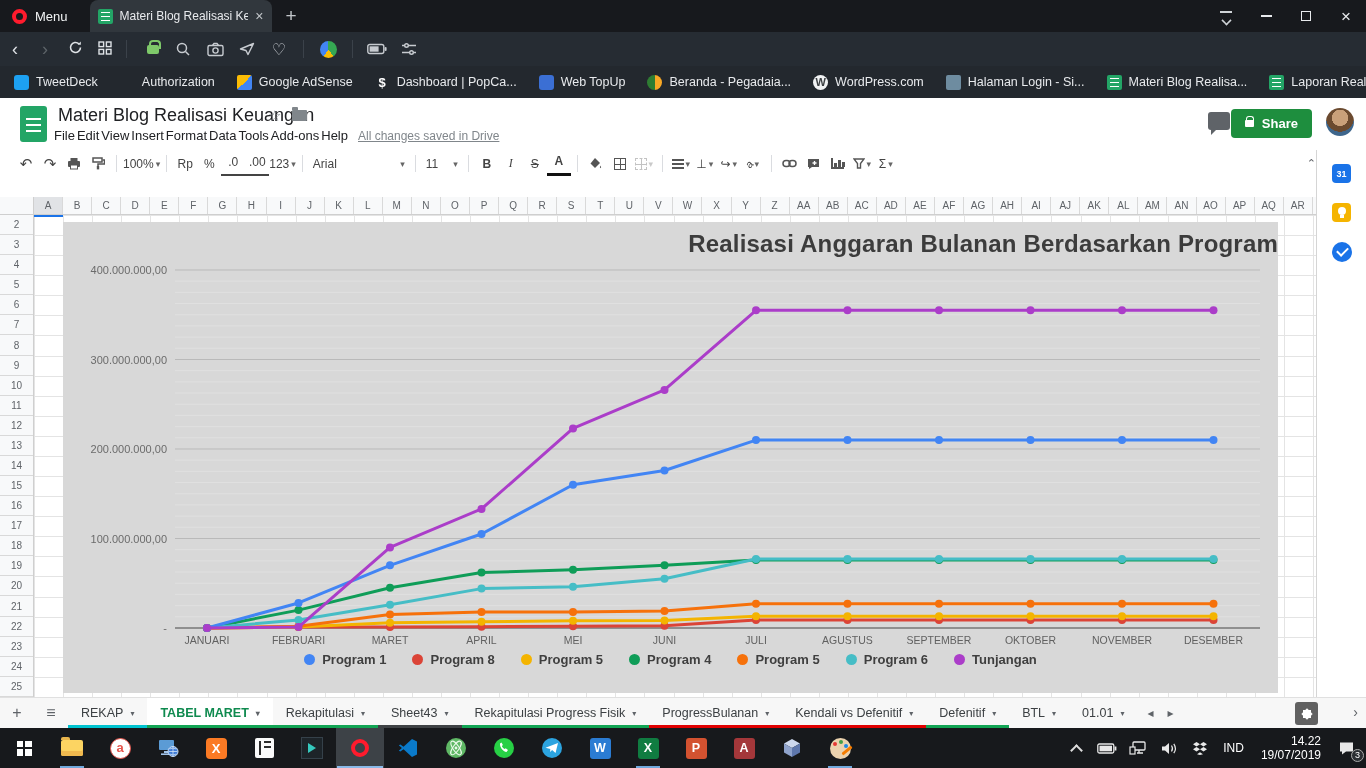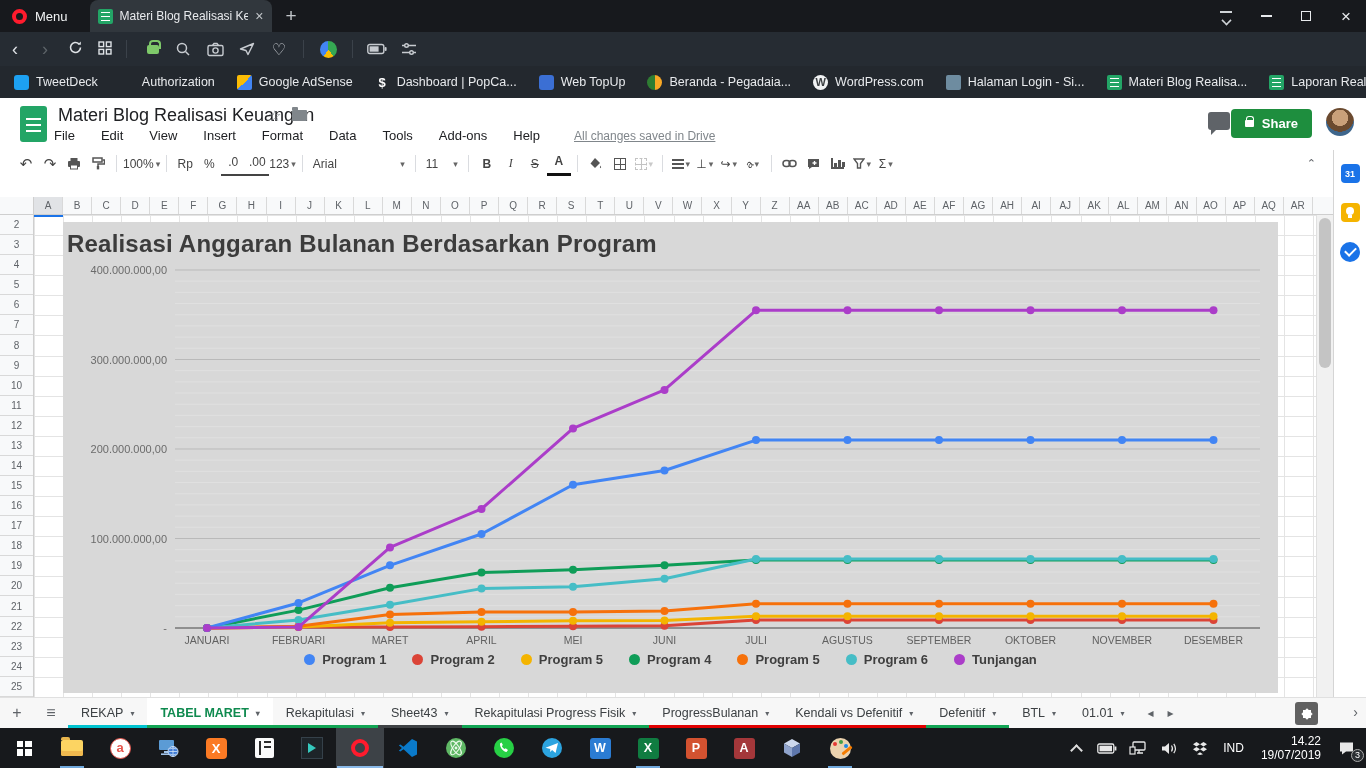--- a/index.html
+++ b/index.html
@@ -56,21 +56,21 @@
   .bm-sheets i{position:absolute;left:3px;top:3px;right:3px;bottom:3px;background:repeating-linear-gradient(to bottom,#fff 0 1.5px,#23A566 1.5px 4px)}
 
   
   #gheader{position:absolute;left:0;top:98px;width:100%;height:52px;background:#fff}
   .glogo{position:absolute;left:20px;top:8px;width:27px;height:36px;background:#23A566;border-radius:3px}
   .glogo i{position:absolute;left:6px;top:12px;right:6px;bottom:8px;background:repeating-linear-gradient(to bottom,#fff 0 2px,#23A566 2px 6px)}
   .doc-title{position:absolute;left:58px;top:7px;font-size:18px;color:#202124}
   .star{position:absolute;left:268px;top:9px;color:#80868b;font-size:15px}
   .folder-ic{position:absolute;left:292px;top:12px;width:15px;height:11px;background:#80868b;border-radius:1px}
   .folder-ic:before{content:"";position:absolute;left:0;top:-3px;width:6px;height:3px;background:#80868b;border-radius:1px 1px 0 0}
-  #gmenu{position:absolute;left:54px;top:30px;display:flex;gap:26px;font-size:13px;color:#202124;align-items:center}
+  #gmenu{position:absolute;left:54px;top:30px;display:flex;gap:2px;font-size:13px;color:#202124;align-items:center}
   .saved{color:#80868b;font-size:12px;text-decoration:underline;margin-left:8px}
   .comment-ic{position:absolute;right:136px;top:14px;width:22px;height:18px;background:#5f6368;border-radius:3px}
   .comment-ic:before{content:"";position:absolute;left:3px;bottom:-5px;border:4px solid transparent;border-top-color:#5f6368;border-left-color:#5f6368}
   .share-btn{position:absolute;right:54px;top:11px;height:29px;background:#1E8E3E;border-radius:4px;color:#fff;font-size:13px;font-weight:bold;display:flex;align-items:center;padding:0 14px;gap:8px}
   .share-lock{width:9px;height:7px;background:#fff;border-radius:1px;position:relative}
   .share-lock:before{content:"";position:absolute;left:1.5px;top:-4px;width:6px;height:5px;border:1.5px solid #fff;border-bottom:none;border-radius:3px 3px 0 0}
   .avatar{position:absolute;right:12px;top:10px;width:28px;height:28px;border-radius:50%;background:radial-gradient(circle at 50% 35%,#c9a07a 0 35%,#6b4a2f 36% 60%,#3e668c 61% 100%)}
 
   
   #toolbar{position:absolute;left:0;top:150px;width:100%;height:27px;background:#fff;display:flex;align-items:center;padding-left:14px;color:#444;font-size:12px}
@@ -104,29 +104,29 @@
   #grid{position:absolute;left:0;top:215px;width:1333px;height:482px;background:#fff;overflow:hidden}
   #gridbg{position:absolute;left:34px;top:0;right:0;bottom:0;
     background-image:repeating-linear-gradient(to right,#e4e4e4 0 1px,transparent 1px 29.07px),
                      repeating-linear-gradient(to bottom,#e4e4e4 0 1px,transparent 1px 20.083px)}
   #rowheads{position:absolute;left:0;top:0;width:34px;height:100%;background:#f8f9fa;border-right:1px solid #cfcfcf}
   .rowh{height:20.083px;font-size:10px;color:#5f6368;display:flex;align-items:center;justify-content:center;border-bottom:1px solid #d9d9d9}
   .selcell{position:absolute;left:34px;top:0;width:29px;height:2px;background:#1a73e8}
 
   
   #chart{position:absolute;left:63px;top:7px;width:1215px;height:471px;background:#d8d8d8}
-  #chart-title{position:absolute;left:4px;right:0;top:8px;text-align:left;font-size:24px;font-weight:bold;color:#3c3c3c;letter-spacing:.2px}
+  #chart-title{position:absolute;left:4px;right:0;top:8px;text-align:right;font-size:24px;font-weight:bold;color:#3c3c3c;letter-spacing:.2px}
   #legend{position:absolute;left:0;right:0;top:430px;display:flex;justify-content:center;gap:26px;align-items:flex-end}
   .lg-item{display:flex;align-items:center;gap:7px;font-size:13px;font-weight:bold;color:#3f3f3f}
   .lg-dot{width:11px;height:11px;border-radius:50%}
 
   
   #vscroll{position:absolute;left:1316px;top:0;width:17px;height:100%;background:#f1f1f1;border-left:1px solid #e0e0e0}
   #vthumb{position:absolute;left:2px;top:3px;width:12px;height:150px;background:#c4c4c4;border-radius:6px}
-  #sidepanel{position:absolute;right:0;top:150px;width:33px;height:547px;background:#fff;border-left:1px solid #d5d5d5;z-index:5;display:flex;flex-direction:column;align-items:center;padding-top:14px;gap:20px}
+  #sidepanel{position:absolute;right:0;top:150px;width:50px;height:547px;background:#fff;border-left:1px solid #d5d5d5;z-index:5;display:flex;flex-direction:column;align-items:center;padding-top:14px;gap:20px}
   .sp-cal{width:19px;height:19px;background:#1a73e8;border-radius:4px;color:#fff;font-size:9px;font-weight:bold;display:flex;align-items:center;justify-content:center}
   .sp-keep{width:19px;height:19px;background:#F5B400;border-radius:4px;position:relative}
   .sp-keep:before{content:"";position:absolute;left:5.5px;top:4px;width:8px;height:8px;border-radius:50%;background:#fff}
   .sp-keep:after{content:"";position:absolute;left:7.5px;top:12px;width:4px;height:3px;background:#fff}
   .sp-tasks{width:20px;height:20px;background:#1a73e8;border-radius:50%;position:relative}
   .sp-tasks:before{content:"";position:absolute;left:5px;top:5px;width:9px;height:5px;border-left:2.5px solid #fff;border-bottom:2.5px solid #fff;transform:rotate(-45deg)}
 
   
   #sheetbar{position:absolute;left:0;top:697px;width:100%;height:31px;background:#f7f7f7;border-top:1px solid #e0e0e0;display:flex;align-items:stretch}
   .sb-ico{width:34px;display:flex;align-items:center;justify-content:center;color:#5f6368;font-size:16px}
@@ -686,21 +686,21 @@
           <circle cx="1059" cy="88.27500000000003" r="4" fill="#AB3DC9"></circle>
           <circle cx="1150.5" cy="88.27500000000003" r="4" fill="#AB3DC9"></circle>
         </svg>
       <div id="legend">
           <div class="lg-item">
             <span class="lg-dot" style="background: rgb(66, 133, 244);"></span>
             <span>Program 1</span>
           </div>
           <div class="lg-item">
             <span class="lg-dot" style="background: rgb(219, 68, 55);"></span>
-            <span>Program 2</span>
+            <span>Program 8</span>
           </div>
           <div class="lg-item">
             <span class="lg-dot" style="background: rgb(244, 180, 0);"></span>
             <span>Program 5</span>
           </div>
           <div class="lg-item">
             <span class="lg-dot" style="background: rgb(15, 157, 88);"></span>
             <span>Program 4</span>
           </div>
           <div class="lg-item">

